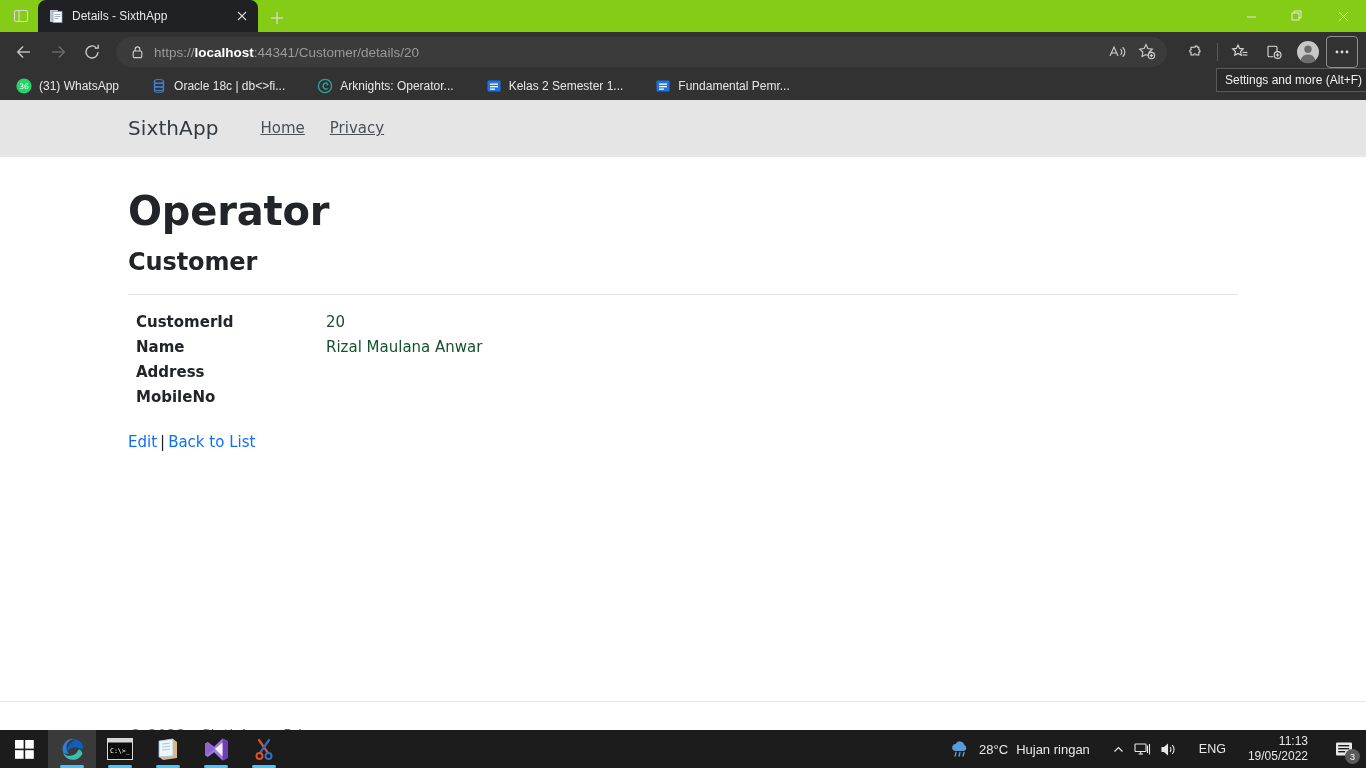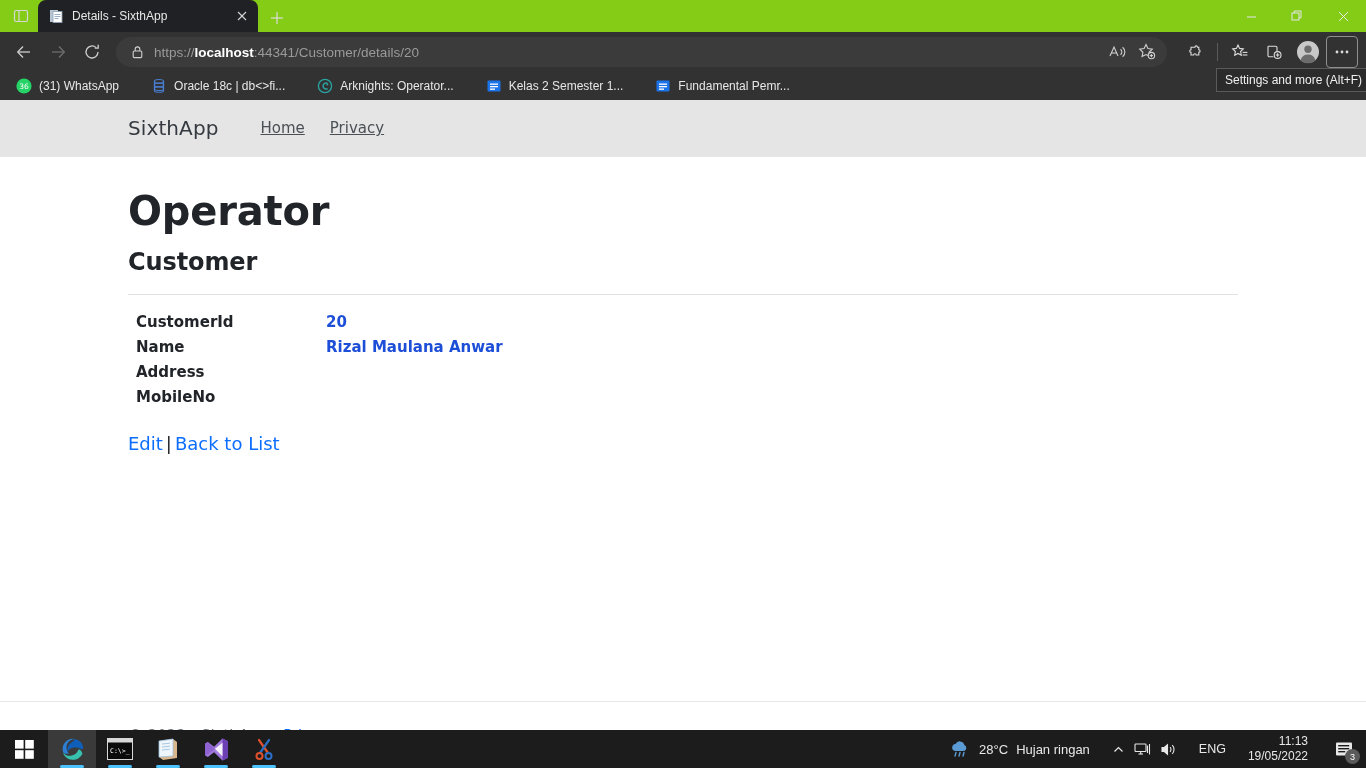--- a/index.html
+++ b/index.html
@@ -80,23 +80,23 @@
   .nav-link { font-size: 15px; color: #4a5056; padding: 8px 12px; }
 
   .container { padding: 0 128px; }
   .page-title { font-size: 40px; font-weight: 700; color: #212529; margin-top: 31px; letter-spacing: -.2px; }
   .section-title { font-size: 24px; font-weight: 600; color: #212529; margin-top: 14px; letter-spacing: -.1px; }
   hr.divider { border: 0; border-top: 1px solid #e2e2e2; margin-top: 18px; }
 
   dl.dl-horizontal { margin-top: 18px; font-size: 15px; color: #212529; }
   .dl-row { display: flex; align-items: baseline; margin-bottom: 7px; margin-left: 8px; }
   .dl-term { width: 190px; flex: 0 0 190px; font-weight: 700; color: #212529; }
-  .dl-desc { flex: 1 1 auto; color: #1d4ed8; font-weight: 700; }
-
-  .action-links { margin-top: 27px; font-size: 18px; color: #212529; }
+  .dl-desc { flex: 1 1 auto; color: #14532d; font-weight: 400; }
+
+  .action-links { margin-top: 27px; font-size: 15px; color: #212529; }
   .action-links a { color: #0d6efd; text-decoration: none; }
   .sep-pipe { color: #212529; padding: 0 3px; }
 
   .site-footer {
     position: absolute; left: 0; right: 0; top: 601px; height: 68px;
     border-top: 1px solid #e7e7e7; padding-left: 128px; display: flex; align-items: center;
     font-size: 15px; color: #6c757d;
   }
   .site-footer a { color: #0d6efd; text-decoration: none; }
 

